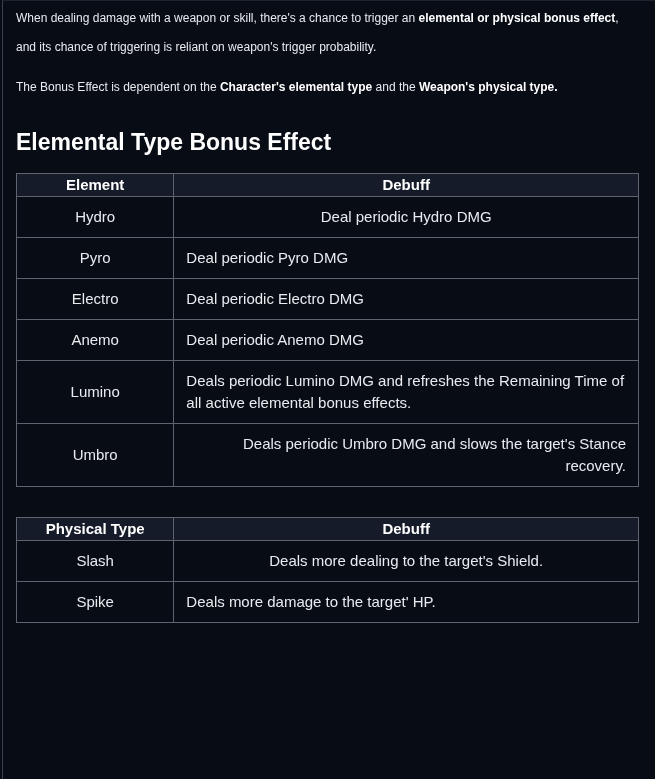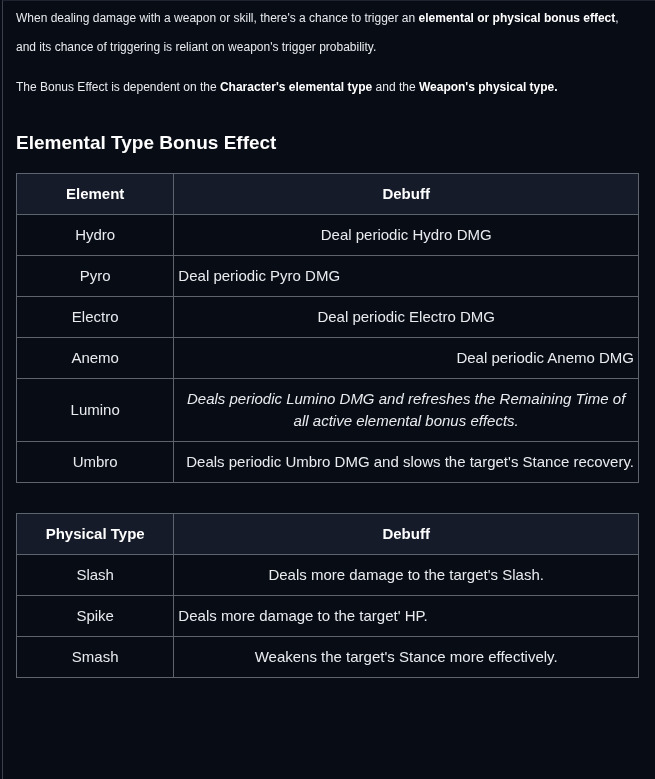--- a/index.html
+++ b/index.html
@@ -31,45 +31,45 @@
     font-size: 12px;
     line-height: 29px;
     margin: 0 0 11px 0;
     font-weight: normal;
   }
   p.intro .bold {
     font-weight: bold;
     color: var(--bold-color);
   }
   h2.section-heading {
-    font-size: 19px;
+    font-size: 23px;
     line-height: 27px;
     margin: 27px 0 17px 0;
     color: var(--bold-color);
     font-weight: bold;
   }
   table.bonus-table {
     width: 100%;
     border-collapse: collapse;
     font-size: 15px;
     margin: 0 0 30px 0;
   }
   table.bonus-table th {
     border: 1px solid var(--table-border-color);
     background: var(--table-header-bg);
-    padding: 10px 12px;
+    padding: 1px 12px;
     font-weight: bold;
     font-size: 15px;
     text-align: center;
     color: var(--bold-color);
     line-height: 20px;
   }
   table.bonus-table td {
     border: 1px solid var(--table-border-color);
-    padding: 9px 4px;
+    padding: 9px 12px;
     line-height: 22px;
     color: var(--text-color);
   }
   table.bonus-table td.type-cell {
     text-align: center;
     width: 25.3%;
   }
 </style>
 </head>
 <body>
@@ -93,54 +93,50 @@
         <tr>
           <td class="type-cell">Hydro</td>
           <td class="debuff-cell" style="text-align: center;">Deal periodic Hydro DMG</td>
         </tr>
         <tr>
           <td class="type-cell">Pyro</td>
           <td class="debuff-cell" style="text-align: left;">Deal periodic Pyro DMG</td>
         </tr>
         <tr>
           <td class="type-cell">Electro</td>
-          <td class="debuff-cell" style="text-align: center;">Deal periodic Electro DMG</td>
+          <td class="debuff-cell" style="">Deal periodic Electro DMG</td>
         </tr>
         <tr>
           <td class="type-cell">Anemo</td>
-          <td class="debuff-cell" style="text-align: right;">Deal periodic Anemo DMG</td>
+          <td class="debuff-cell" style="text-align: left;">Deal periodic Anemo DMG</td>
         </tr>
         <tr>
           <td class="type-cell">Lumino</td>
-          <td class="debuff-cell" style="text-align: center; font-style: italic;">Deals periodic Lumino DMG and refreshes the Remaining Time of all active elemental bonus effects.</td>
+          <td class="debuff-cell" style="text-align: left;">Deals periodic Lumino DMG and refreshes the Remaining Time of all active elemental bonus effects.</td>
         </tr>
         <tr>
           <td class="type-cell">Umbro</td>
           <td class="debuff-cell" style="text-align: right;">Deals periodic Umbro DMG and slows the target's Stance recovery.</td>
         </tr>
       </tbody>
   </table>
 
 
   <table class="bonus-table">
     <thead>
       <tr>
         <th class="type-col" style="width:25.3%">Physical Type</th>
         <th>Debuff</th>
       </tr>
     </thead>
     <tbody>
         <tr>
           <td class="type-cell">Slash</td>
-          <td class="debuff-cell" style="text-align: center;">Deals more damage to the target's Slash.</td>
+          <td class="debuff-cell" style="text-align: center;">Deals more dealing to the target's Shield.</td>
         </tr>
         <tr>
           <td class="type-cell">Spike</td>
           <td class="debuff-cell" style="text-align: left;">Deals more damage to the target' HP.</td>
-        </tr>
-        <tr>
-          <td class="type-cell">Smash</td>
-          <td class="debuff-cell" style="text-align: center;">Weakens the target's Stance more effectively.</td>
         </tr>
       </tbody>
   </table>
 
 </div>
 
 </body></html>

